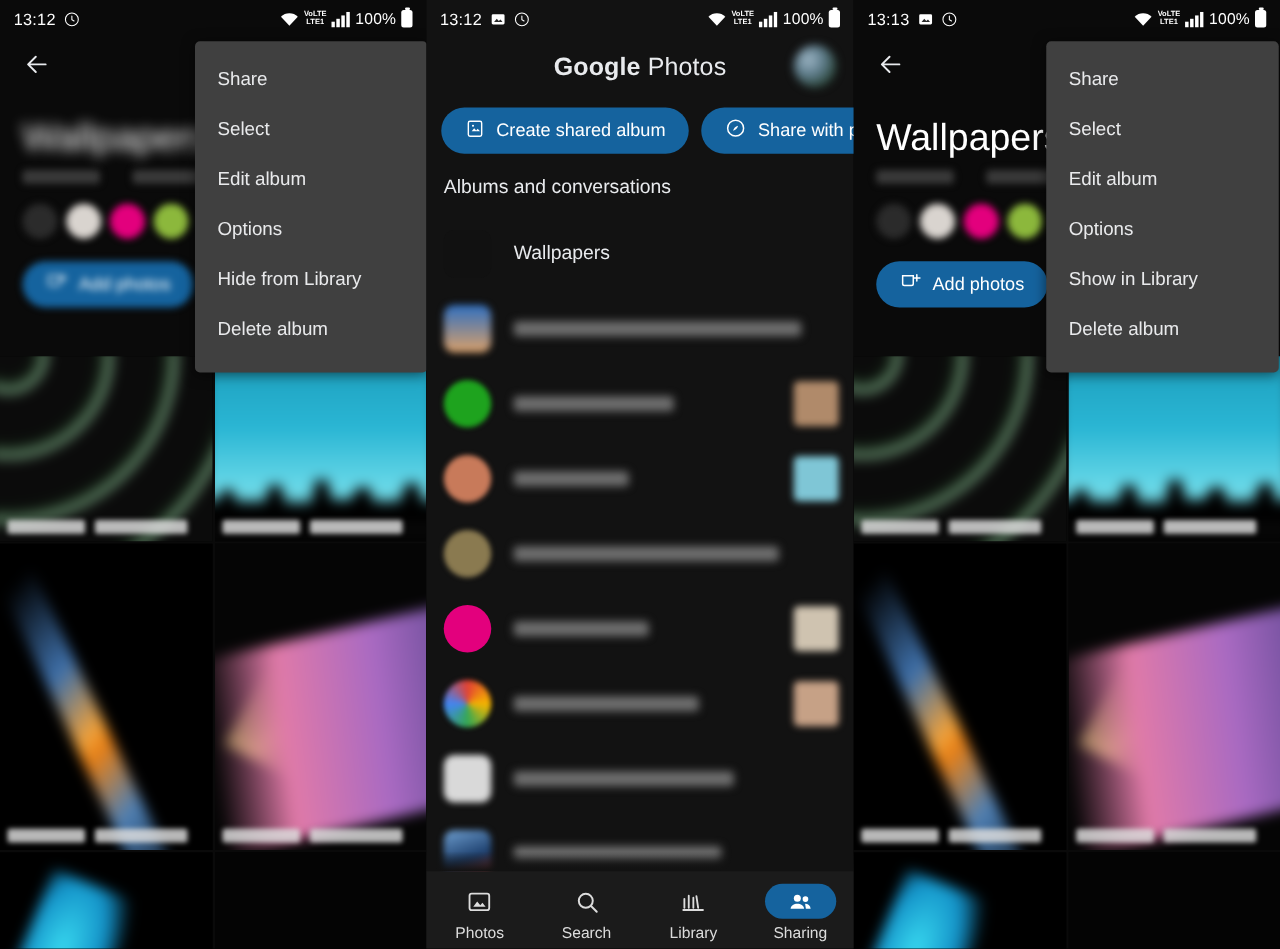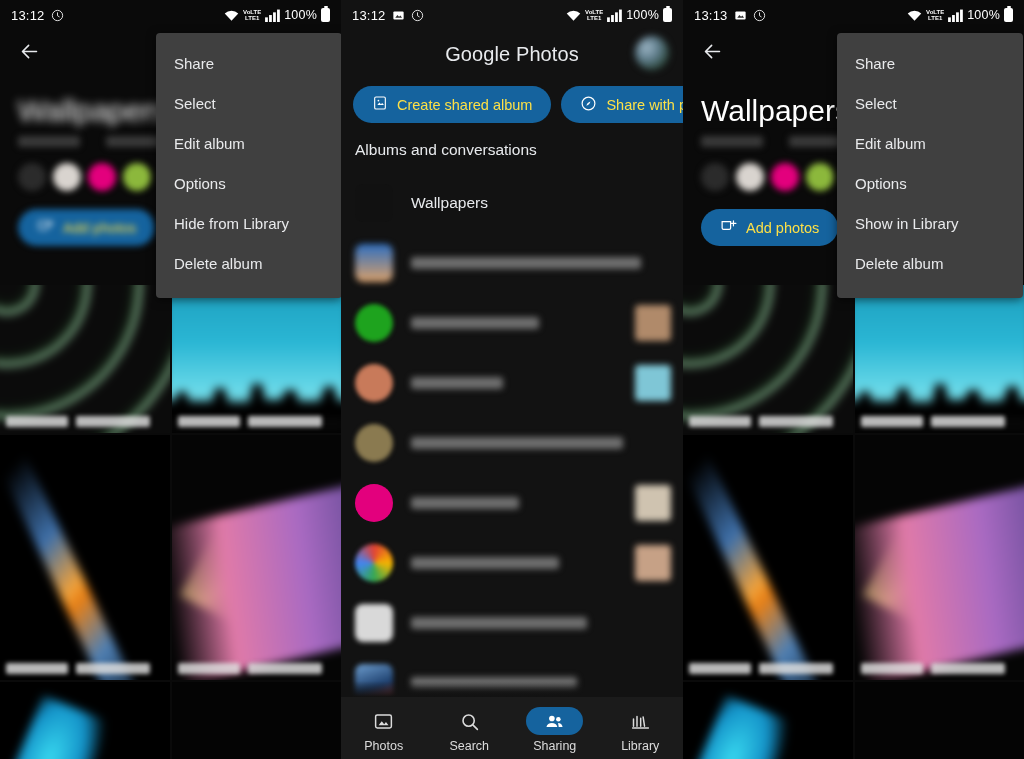--- a/index.html
+++ b/index.html
@@ -33,21 +33,21 @@
                margin: 4px 0 0 -6px; cursor: pointer; }
   .album-title { font-size: 30px; color: #fff; margin-top: 26px; white-space: nowrap; }
   .album-sub { margin-top: 8px; height: 13px; display:flex; gap: 26px; }
   .album-sub i { display:block; height: 11px; background: #3a3a3a; border-radius: 3px; }
   .album-sub i.a { width: 62px; } .album-sub i.b { width: 78px; }
   .faces { margin-top: 14px; display: flex; gap: 7px; align-items: center; }
   .face { width: 28px; height: 28px; border-radius: 50%; }
   .actions { margin-top: 18px; display: flex; gap: 10px; }
   .pill {
     display: inline-flex; align-items: center; gap: 9px;
-    background: #15639e; color: #fde047; border: none; border-radius: 20px;
+    background: #15639e; color: #ffffff; border: none; border-radius: 20px;
     height: 37px; padding: 0 19px; font-size: 14.5px; white-space: nowrap;
     font-family: "Liberation Sans", sans-serif; cursor: pointer;
   }
   .pill.small { padding: 0 14px; }
 
   
   .blur3  { filter: blur(3px); }
   .blur5  { filter: blur(5px); }
 
   
@@ -103,21 +103,21 @@
   .menu.left  { left: 156px; }
   .menu.right { left: 154px; }
   .menu-item {
     color: #e9eaec; font-size: 15px; line-height: 40px; padding: 0 0 0 18px;
     white-space: nowrap; cursor: pointer;
   }
 
   
   .gp-header { position: relative; height: 48px; display: flex; align-items: center; justify-content: center; }
   .gp-title { font-size: 20px; color: #e8eaed; letter-spacing: .1px; }
-  .gp-title b { font-weight: normal; }
+  .gp-title b { font-weight: bold; }
   .gp-title span.light { font-weight: normal; }
   .gp-avatar {
     position: absolute; right: 14px; top: 6px; width: 34px; height: 34px; border-radius: 50%;
     background: radial-gradient(circle at 35% 35%, #9fb7c6 0%, #5f7d8c 38%, #2f4a3f 72%, #14211c 100%);
     filter: blur(3.5px);
   }
   .gp-actions { display: flex; gap: 10px; padding: 8px 12px 0 12px; }
   .gp-section { color: #e8eaed; font-size: 15.5px; padding: 18px 0 0 14px; }
   .conv-list { margin-top: 14px; }
   .conv {
@@ -403,38 +403,38 @@
       </div>
       <div class="nav-item">
         <div class="nav-ico">
           <svg width="21" height="21" viewBox="0 0 24 24">
               <circle cx="11" cy="11" r="6.4" fill="none" stroke="#dcdcdc" stroke-width="1.8"></circle>
               <path d="M15.8 15.8 21 21" stroke="#dcdcdc" stroke-width="1.8" stroke-linecap="round"></path>
             </svg>
         </div>
         <div class="nav-label">Search</div>
       </div>
+      <div class="nav-item">
+        <div class="nav-ico">
+          <svg width="21" height="21" viewBox="0 0 24 24">
+              <path d="M4 17.4V9.2M8 17.4V6.4M12.2 17.4V8.2M16.6 17.4 15 6.8M3 19.4h18" stroke="#dcdcdc" stroke-width="1.7" stroke-linecap="round" fill="none"></path>
+            </svg>
+        </div>
+        <div class="nav-label">Library</div>
+      </div>
       <div class="nav-item active">
         <div class="nav-ico">
           <svg width="21" height="21" viewBox="0 0 24 24">
               <circle cx="9" cy="8.6" r="3.2" fill="#fff"></circle>
               <circle cx="16.4" cy="9.4" r="2.6" fill="#fff"></circle>
               <path d="M2.8 18.2c.4-3 3.1-4.6 6.2-4.6s5.8 1.6 6.2 4.6Z" fill="#fff"></path>
               <path d="M16.1 13.8c2.6.1 4.7 1.5 5.1 4.4h-4.4Z" fill="#fff"></path>
             </svg>
         </div>
         <div class="nav-label">Sharing</div>
-      </div>
-      <div class="nav-item">
-        <div class="nav-ico">
-          <svg width="21" height="21" viewBox="0 0 24 24">
-              <path d="M4 17.4V9.2M8 17.4V6.4M12.2 17.4V8.2M16.6 17.4 15 6.8M3 19.4h18" stroke="#dcdcdc" stroke-width="1.7" stroke-linecap="round" fill="none"></path>
-            </svg>
-        </div>
-        <div class="nav-label">Library</div>
       </div>
     </div>
   </div>
 
   <div class="screen">
 
     <div class="statusbar">
       <div class="sb-left">
         <span>13:13</span>
         <span class="sb-icon">

